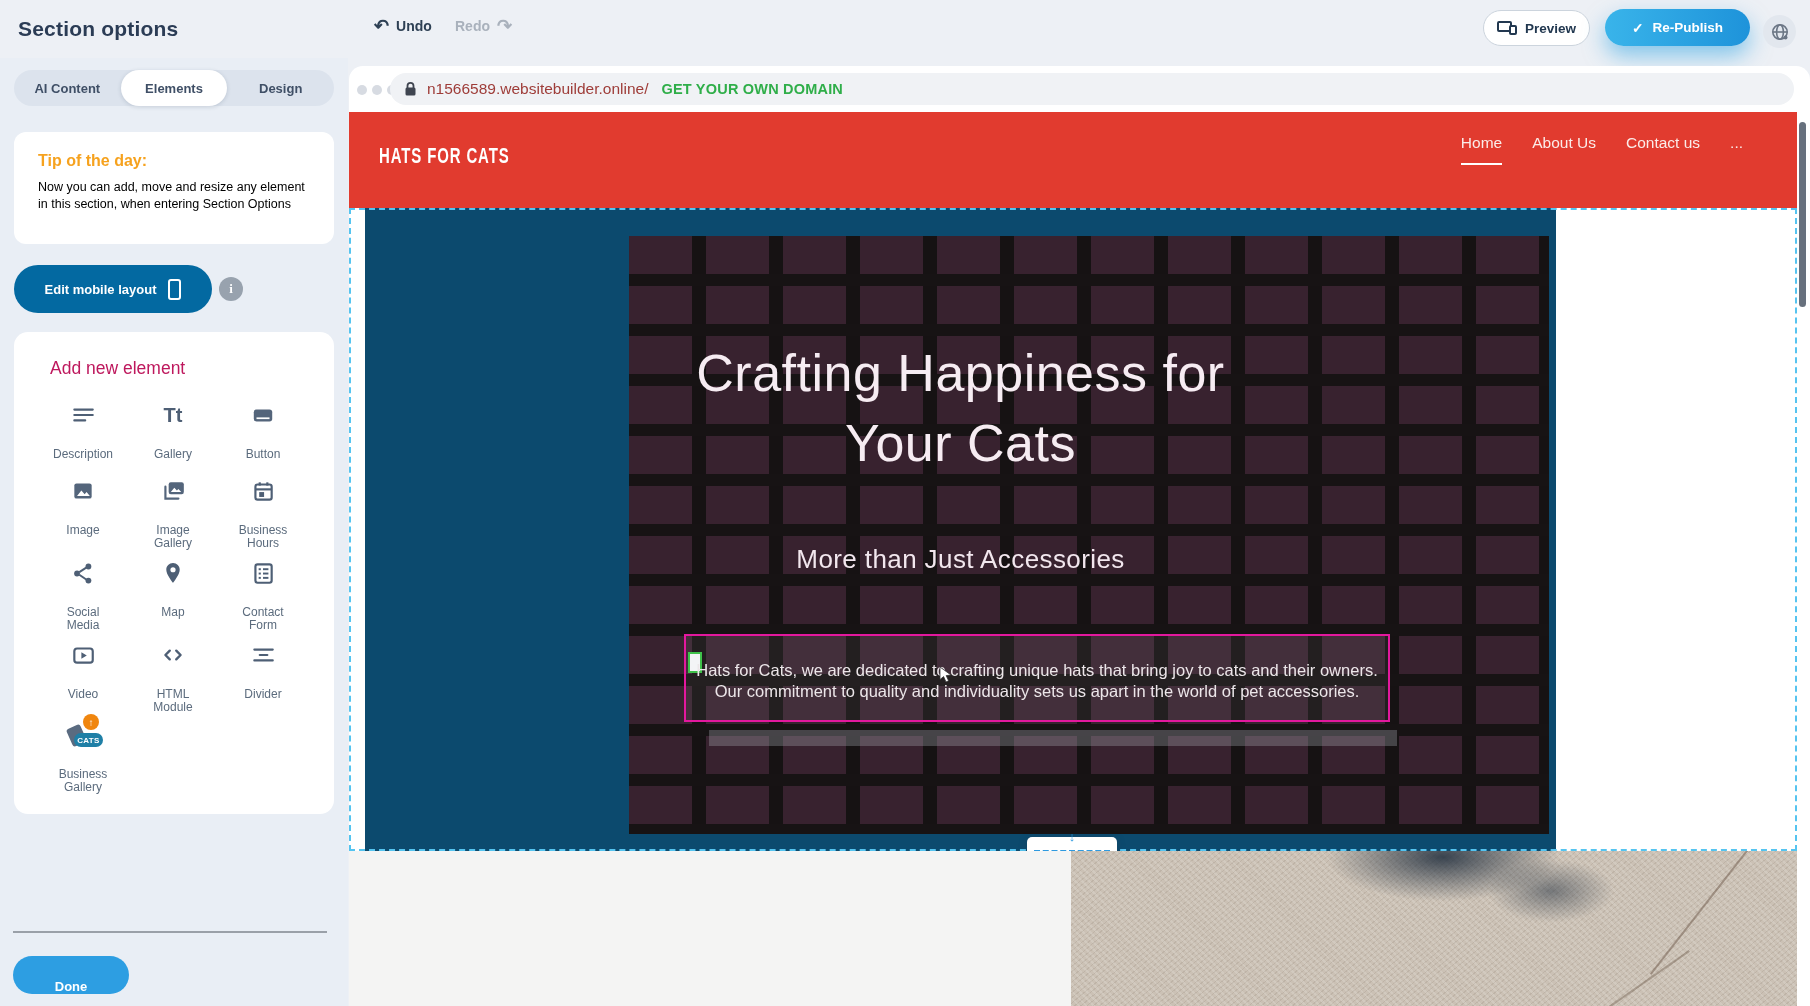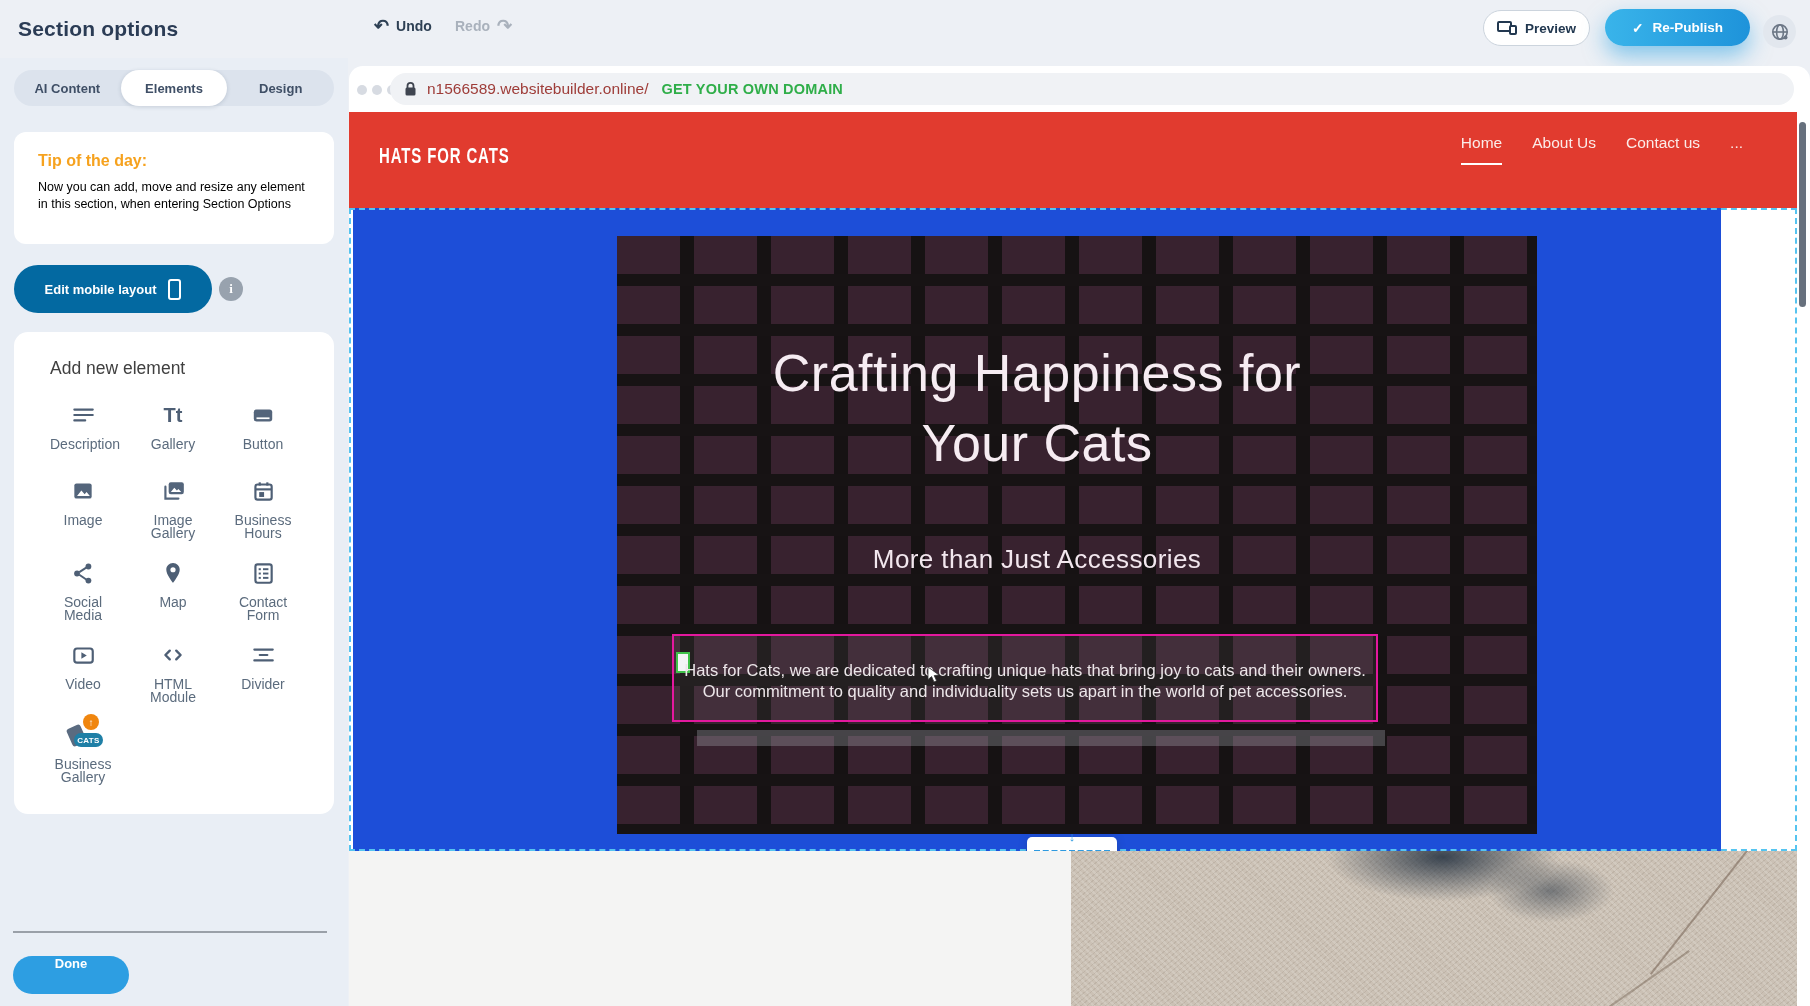--- a/index.html
+++ b/index.html
@@ -37,56 +37,56 @@
   .tip-card { position:absolute; left:14px; top:74px; width:320px; height:112px; background:#fff; border-radius:12px; padding:20px 24px; }
   .tip-title { font-size:16px; font-weight:bold; color:#f6a21e; }
   .tip-body { margin-top:9px; font-size:12.5px; line-height:17px; color:#000000; }
   .btn-mobile { position:absolute; left:14px; top:207px; width:198px; height:48px; border-radius:26px; background:#0369a1;
     display:flex; align-items:center; justify-content:center; gap:12px; cursor:pointer; }
   .btn-mobile .lbl { color:#fff; font-size:13px; font-weight:bold; }
   .phone-ic { width:13px; height:21px; border:2px solid #fff; border-radius:3px; }
   .info-ic { position:absolute; left:219px; top:219px; width:24px; height:24px; border-radius:50%; background:#98a2ae;
     color:#fff; font-size:13px; font-weight:bold; display:flex; align-items:center; justify-content:center; cursor:pointer; font-family:"Liberation Serif",serif; }
   .add-card { position:absolute; left:14px; top:274px; width:320px; height:482px; background:#fff; border-radius:14px; }
-  .add-title { position:absolute; left:36px; top:26px; font-size:17.5px; color:#404040; }
+  .add-title { position:absolute; left:36px; top:26px; font-size:17.5px; color:#be185d; }
   .el-grid { position:absolute; left:24px; top:62px; width:270px; display:grid; grid-template-columns:90px 90px 90px;
     grid-template-rows:76px 82px 82px 80px 82px; }
   .cell { display:flex; flex-direction:column; align-items:center; justify-content:flex-start; padding-top:6px; cursor:pointer; }
   .cell .ico { height:30px; display:flex; align-items:center; justify-content:center; }
-  .cell .lbl { margin-top:8px; font-size:14px; line-height:13px; color:#5b6b7d; text-align:center; max-width:66px; }
+  .cell .lbl { margin-top:18px; font-size:12px; line-height:13px; color:#5b6b7d; text-align:center; max-width:66px; }
   .tt-glyph { font-size:20px; font-weight:bold; color:#4e5f75; }
   .pg-ic { position:relative; width:40px; height:32px; }
   .pg-tag { position:absolute; left:6px; top:6px; width:15px; height:19px; background:#5a6b80; border-radius:3px; transform:rotate(-24deg); }
   .pg-shop { position:absolute; left:11px; top:13px; width:29px; height:14px; border-radius:8px; background:#1f7fa6; color:#fff;
     font-size:8px; font-weight:bold; display:flex; align-items:center; justify-content:center; letter-spacing:.3px; }
   .pg-up { position:absolute; left:20px; top:-6px; width:16px; height:16px; border-radius:50%; background:#f0860f; color:#fff;
     font-size:10px; font-weight:bold; display:flex; align-items:center; justify-content:center; }
   .side-divider { position:absolute; left:13px; top:873px; width:314px; height:2px; background:#9aa0a8; }
   .btn-done { position:absolute; left:13px; top:898px; width:116px; height:38px; border-radius:20px; background:#2d9ee2;
-    display:flex; align-items:flex-start; justify-content:center; cursor:pointer; }
+    display:flex; align-items:flex-end; justify-content:center; cursor:pointer; }
   .btn-done .lbl { color:#fff; font-size:13px; font-weight:bold; }
 
   
   .chrome { position:absolute; left:349px; top:66px; width:1461px; height:940px; background:#fff; border-radius:14px 14px 0 0; }
   .dot { position:absolute; top:19px; width:10px; height:10px; border-radius:50%; background:#d7dbe2; }
   .urlbar { position:absolute; left:41px; top:7px; right:16px; height:32px; background:#f0f2f5; border-radius:16px;
     display:flex; align-items:center; padding-left:14px; }
   .url-text { margin-left:10px; font-size:15.5px; color:#9e3c38; }
   .domain-cta { margin-left:13px; font-size:14.5px; font-weight:bold; color:#2fae49; letter-spacing:.2px; cursor:pointer; }
 
   
   .viewport { position:absolute; left:0; top:46px; width:1448px; height:894px; background:#fff; overflow:hidden; }
   .site-header { position:absolute; left:0; top:0; width:1448px; height:96px; background:#e13b2f; }
   .logo { position:absolute; left:30px; top:34px; color:#fff; font-size:17px; font-weight:bold; letter-spacing:1px;
     display:inline-block; transform:scale(.88,1.3); transform-origin:left center; }
   .nav { position:absolute; right:54px; top:22px; display:flex; gap:30px; align-items:flex-start; }
   .nav-item { color:#fbece9; font-size:15.5px; padding-bottom:11px; cursor:pointer; }
   .nav-item.active { border-bottom:2.5px solid #fff; }
 
-  .hero { position:absolute; left:4px; top:96px; width:1368px; height:643px; background:#1d4ed8; overflow:hidden; }
+  .hero { position:absolute; left:16px; top:96px; width:1191px; height:643px; background:#0c4a6e; overflow:hidden; }
   .tilewall { position:absolute; left:264px; top:28px; width:920px; height:598px;
     background-color:#161213;
     background-image:
       linear-gradient(to bottom, transparent 0 38px, #171314 38px 50px),
       linear-gradient(to right, #38222f 0 63px, transparent 63px 77px);
     background-size:77px 50px, 77px 50px; }
   .hero-h1 { position:absolute; left:0; top:130px; width:100%; text-align:center; color:#f6ecf2; font-size:52px; line-height:70px; letter-spacing:.5px; }
   .hero-sub { position:absolute; left:0; top:336px; width:100%; text-align:center; color:#f2e7ee; font-size:26px; letter-spacing:.4px; }
   .sel-box { position:absolute; left:319px; top:426px; width:706px; height:88px; border:2px solid #e3189e; background:rgba(255,255,255,.06); }
   .sel-handle { position:absolute; left:2px; top:16px; width:14px; height:21px; background:#f3f4f6; border:2px solid #3fc24a; }

